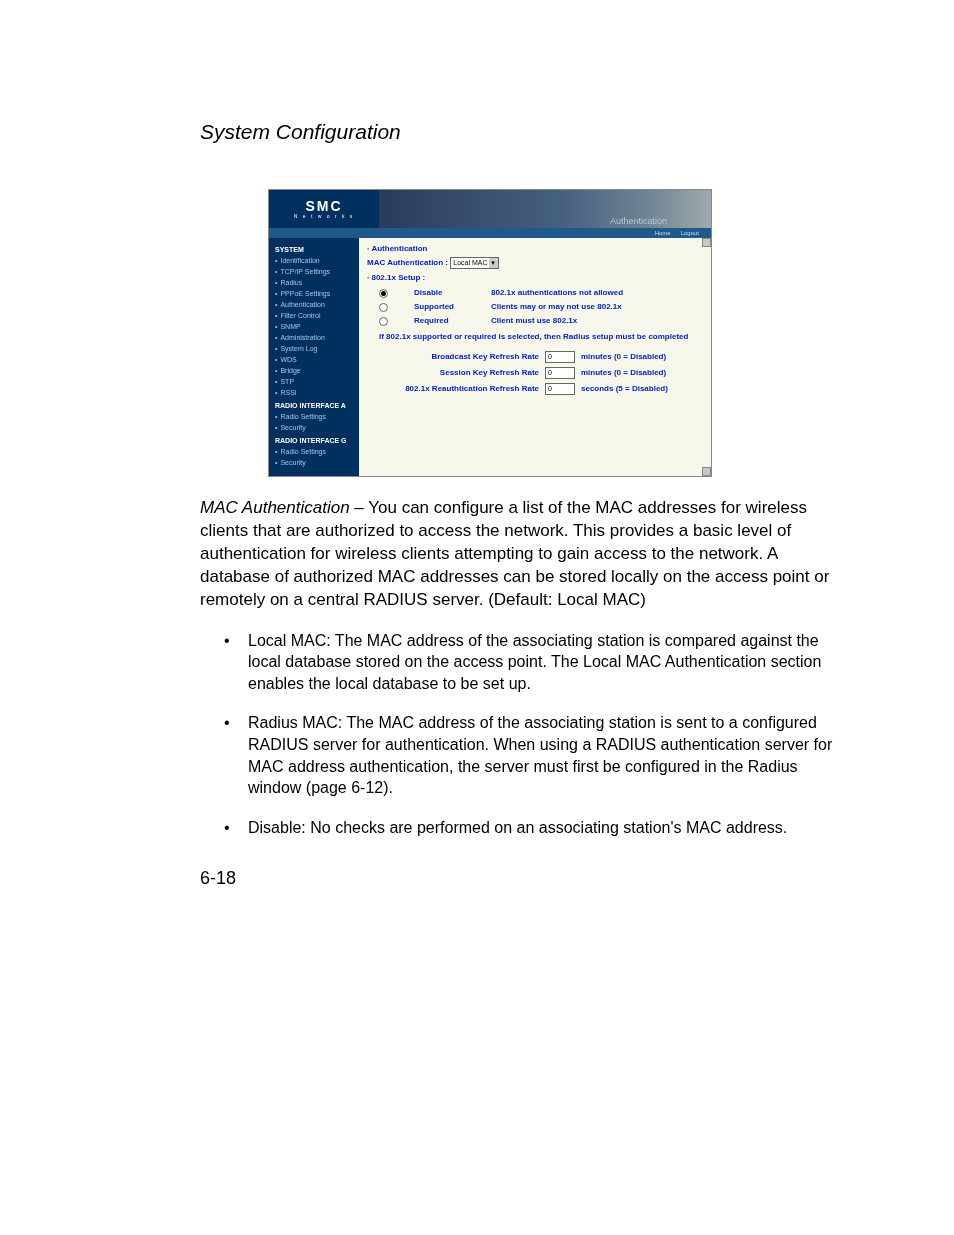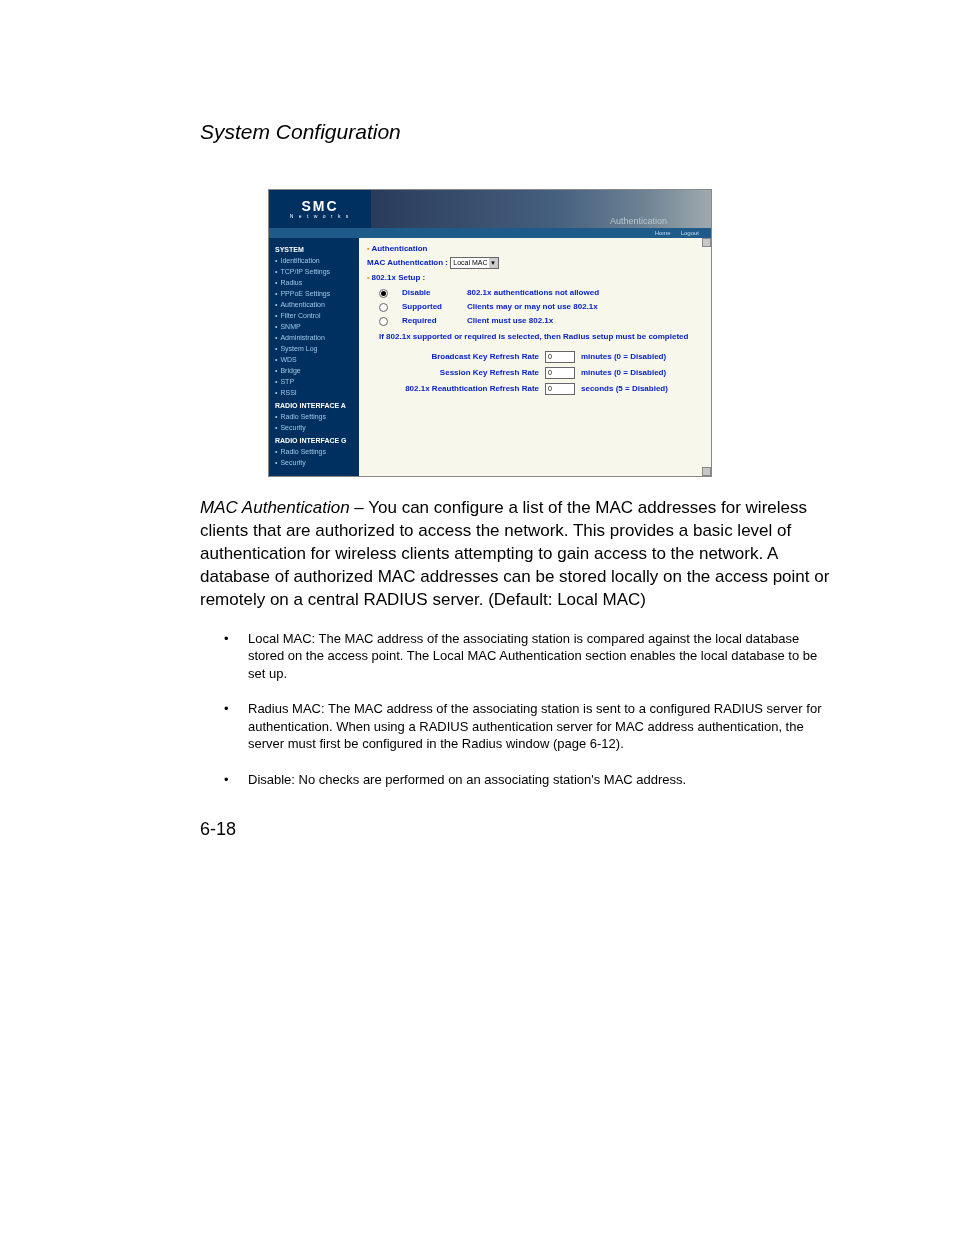--- a/index.html
+++ b/index.html
@@ -28,21 +28,21 @@
     border: 1px solid #888;
     font-size: 9px;
     background: #fff;
   }
   .shot-header {
     height: 38px;
     display: flex;
     align-items: stretch;
   }
   .shot-header .logo {
-    width: 102px;
+    width: 110px;
     background: #003060;
     color: #fff;
     display: flex;
     flex-direction: column;
     align-items: center;
     justify-content: center;
   }
   .shot-header .logo .big {
     font-size: 14px;
     font-weight: bold;
@@ -167,21 +167,21 @@
     color: #000;
     text-align: center;
     font-size: 7px;
     line-height: 10px;
   }
   .opt-table {
     margin-left: 12px;
   }
   .opt-row {
     display: flex;
-    gap: 10px;
+    gap: 22px;
     line-height: 14px;
     align-items: center;
   }
   .radio {
     width: 7px;
     height: 7px;
     border: 1px solid #666;
     border-radius: 50%;
     display: inline-block;
     background: #fff;
@@ -233,21 +233,21 @@
   .body-text em { font-style: italic; }
   ul.bullets {
     list-style: none;
     padding: 0;
     margin: 0 0 18px 24px;
   }
   ul.bullets li {
     position: relative;
     padding-left: 24px;
     margin-bottom: 18px;
-    font-size: 13px;
+    font-size: 16px;
     line-height: 1.35;
   }
   ul.bullets li::before {
     content: "•";
     position: absolute;
     left: 0;
     top: 0;
   }
   .page-num {
     font-size: 18px;

